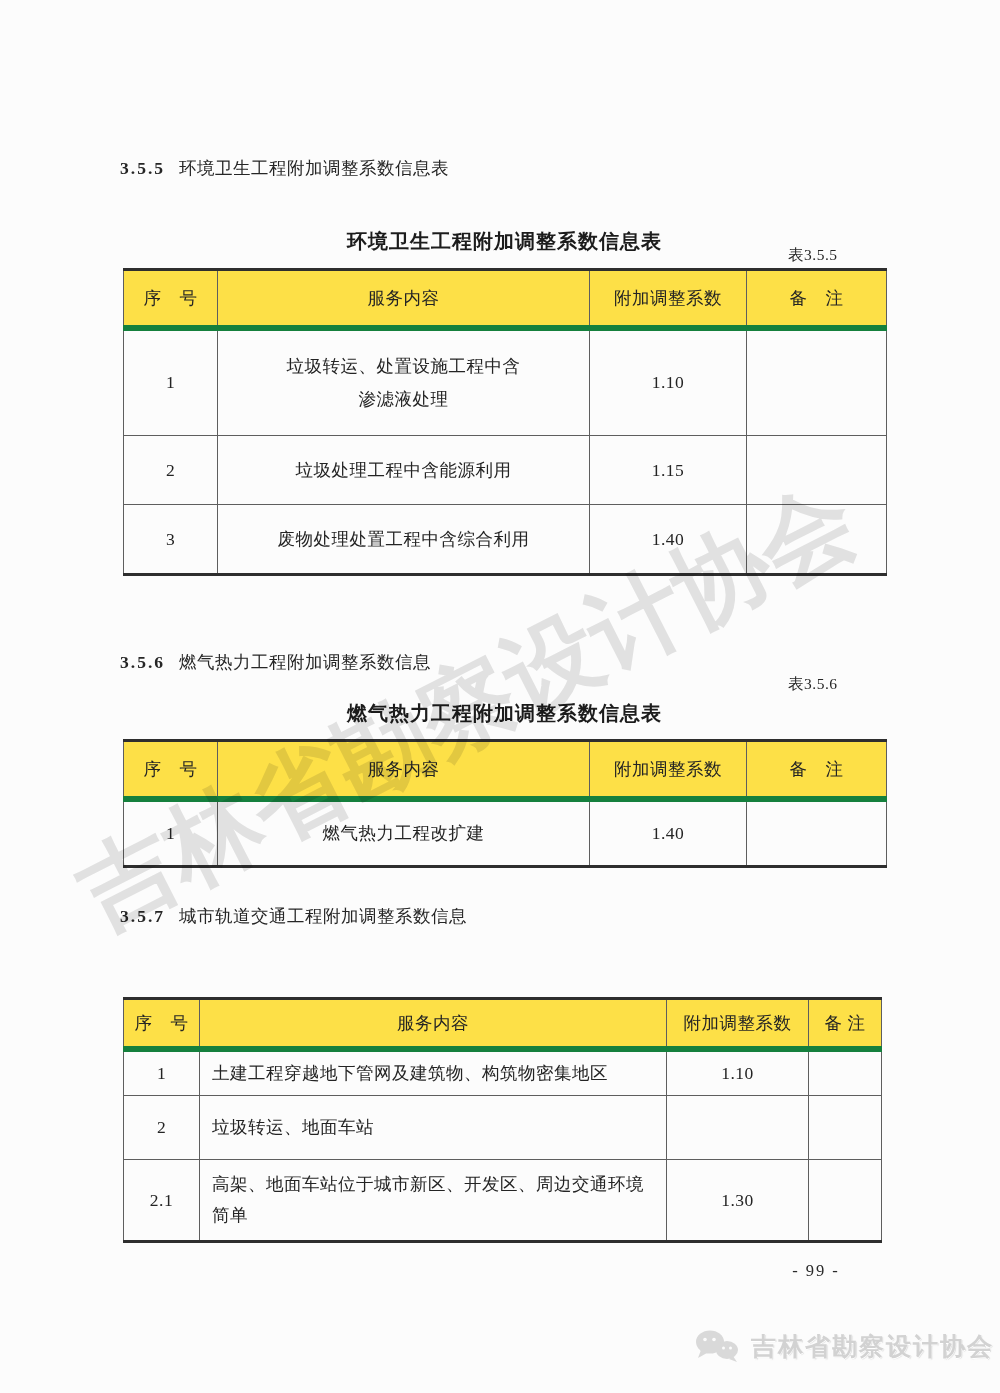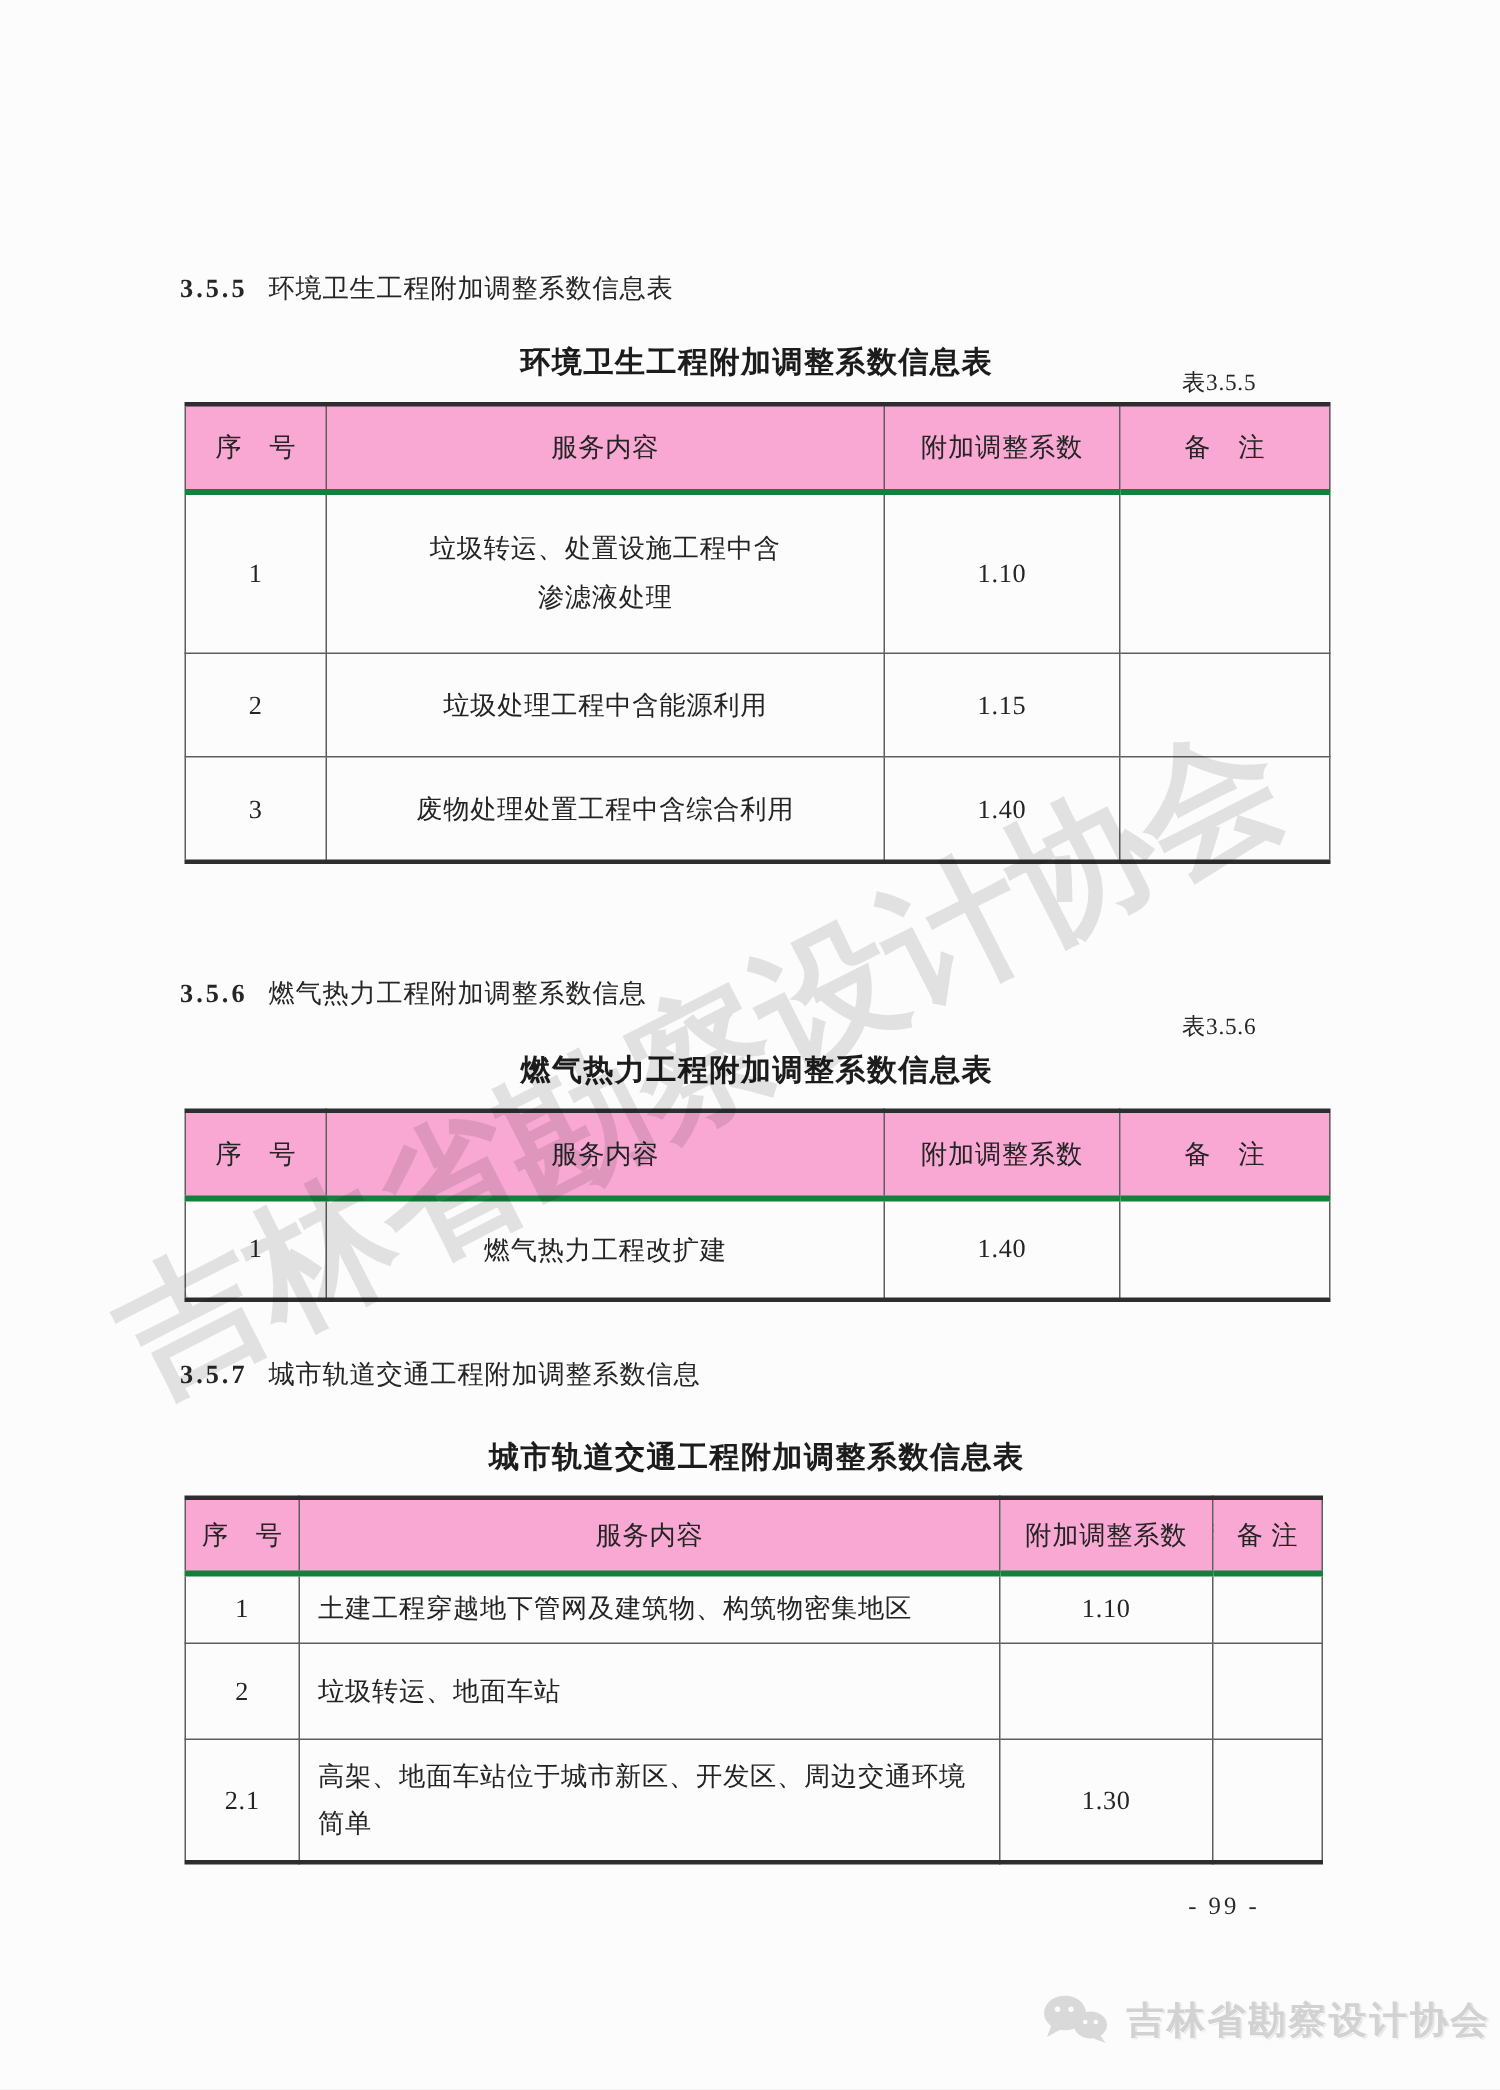--- a/index.html
+++ b/index.html
@@ -30,21 +30,21 @@
     pointer-events:none;
     mix-blend-mode:multiply;
   }
   
   .sec-heading{
     position:absolute;left:120px;
     font-size:17.5px;letter-spacing:0.5px;
     z-index:2;
   }
   .sec-heading .num{font-weight:bold;margin-right:14px;letter-spacing:2px;}
-  #h355{top:180px;font-family:Liberation Serif, serif;}
+  #h355{top:156px;font-family:Liberation Serif, serif;}
   #h356{top:650px;}
   #h357{top:904px;}
   
   .tbl-title{
     position:absolute;left:123px;width:763px;
     text-align:center;
     font-family:"Liberation Sans","DejaVu Sans",sans-serif;
     font-weight:bold;font-size:20px;letter-spacing:1px;
     color:#1c1c1c;z-index:2;
   }
@@ -73,22 +73,22 @@
   table.coef th,table.coef td{
     border:1px solid #5e5e5e;
     text-align:center;vertical-align:middle;
     font-weight:normal;
     padding:2px 8px;
     letter-spacing:0.5px;
     color:#242424;
   }
   table.coef{border-top:3px solid #2e2e2e;border-bottom:3px solid #2e2e2e;}
   table.coef thead th{
-    background:#f9a8d4;
-    border-bottom:4px solid #15803d;
+    background:#fde047;
+    border-bottom:6px solid #15803d;
     font-size:17.5px;
   }
   
   #table1 thead tr{height:58px;}
   #table1 tbody tr:nth-child(1){height:108px;}
   #table1 tbody tr:nth-child(2){height:69px;}
   #table1 tbody tr:nth-child(3){height:70px;}
   #table2 thead tr{height:58px;}
   #table2 tbody tr:nth-child(1){height:68px;}
   #table3 thead tr{height:50px;}
@@ -194,21 +194,20 @@
         <td>燃气热力工程改扩建</td>
         <td>1.40</td>
         <td></td>
       </tr>
     </tbody>
   </table>
 
   <div class="sec-heading" id="h357">
     <span class="num">3.5.7</span><span>城市轨道交通工程附加调整系数信息</span>
   </div>
-  <div class="tbl-title" id="t3-title">城市轨道交通工程附加调整系数信息表</div>
   <div class="tbl-label" id="t3-label">表3.5.7</div>
 
   <table class="coef" id="table3">
     <colgroup>
         <col style="width:76px">
         <col style="width:467px">
         <col style="width:142px">
         <col style="width:73px">
       </colgroup>
     <thead>

